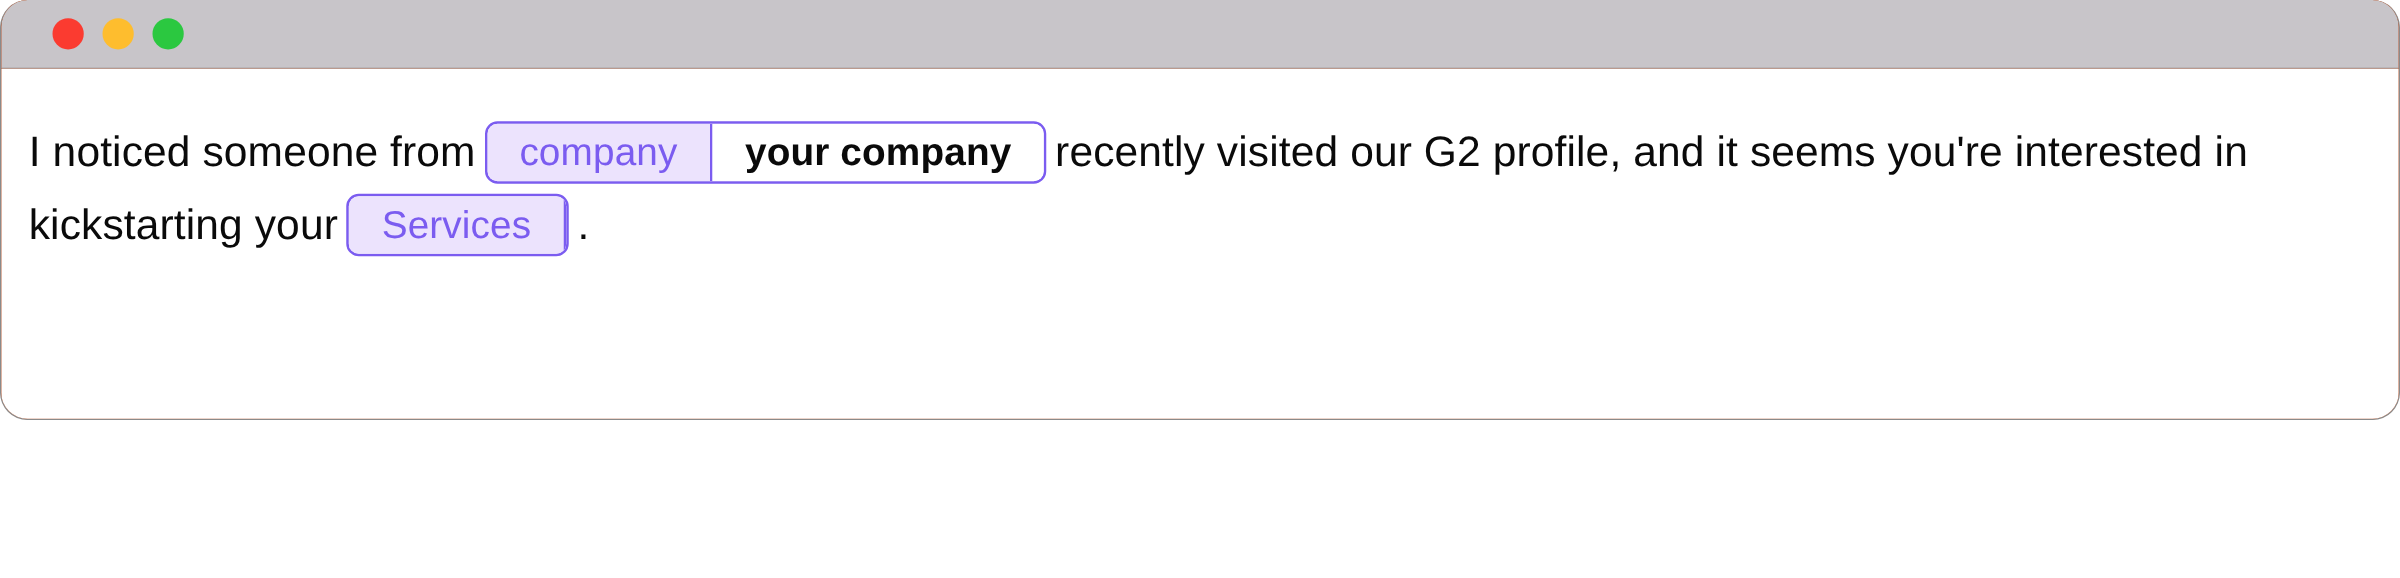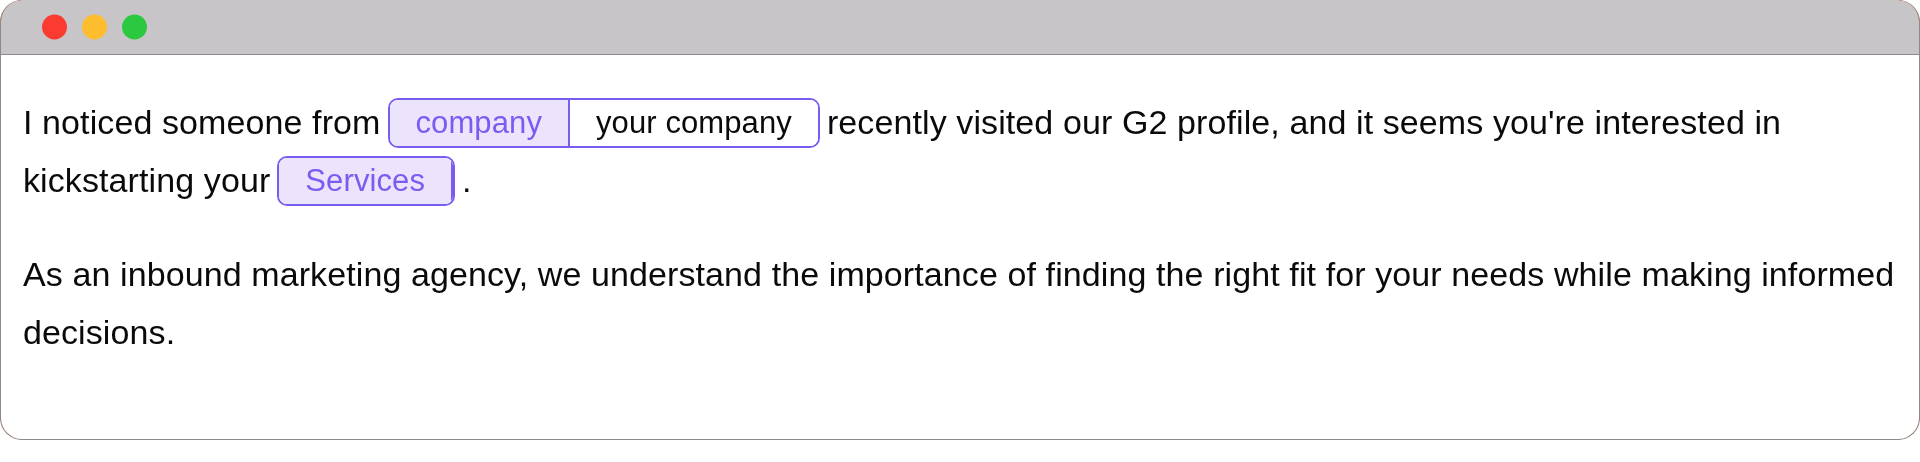--- a/index.html
+++ b/index.html
@@ -14,21 +14,21 @@
     font-family: "Liberation Sans", sans-serif;
     overflow: hidden;
   }
 
   
   #app-window {
     position: absolute;
     left: 0px;
     top: 0px;
     width: 1920px;
-    height: 440px;
+    height: 336px;
     box-sizing: border-box;
     border: 1px solid #8a8a8a;
     border-top: none;
     border-radius: 22px 22px 22px 22px;
     background: #c2410c;
     overflow: hidden;
   }
 
   
   #titlebar {
@@ -108,20 +108,21 @@
   }
   .merge-tag .tag-value {
     display: flex;
     align-items: center;
     justify-content: center;
     background: #ffffff;
     color: #0a0a0a;
     font-size: 31px;
     padding: 4px 26px;
     white-space: nowrap;
+    font-weight: bold;
   }
 </style>
 </head>
 <body>
 
 <div id="app-window">
 
   <div id="titlebar">
     <div id="traffic-lights">
       <span class="dot dot-close"></span>
@@ -132,16 +133,15 @@
 
   <div id="email-body">
 
     <div class="para" id="para-1"><span class="txt">I noticed someone from</span><span class="merge-tag">
           <span class="tag-key">company</span>
           <span class="tag-value">your company</span>
         </span><span class="txt">recently visited our G2 profile, and it seems you're interested in kickstarting your</span><span class="merge-tag">
           <span class="tag-key">Services</span>
         </span><span class="txt">.</span></div>
 
-    <div class="para" id="para-2"><span class="txt">As an inbound marketing agency, we understand the importance of finding the right fit for your needs while making informed decisions.</span></div>
 
   </div>
 </div>
 
 </body></html>

